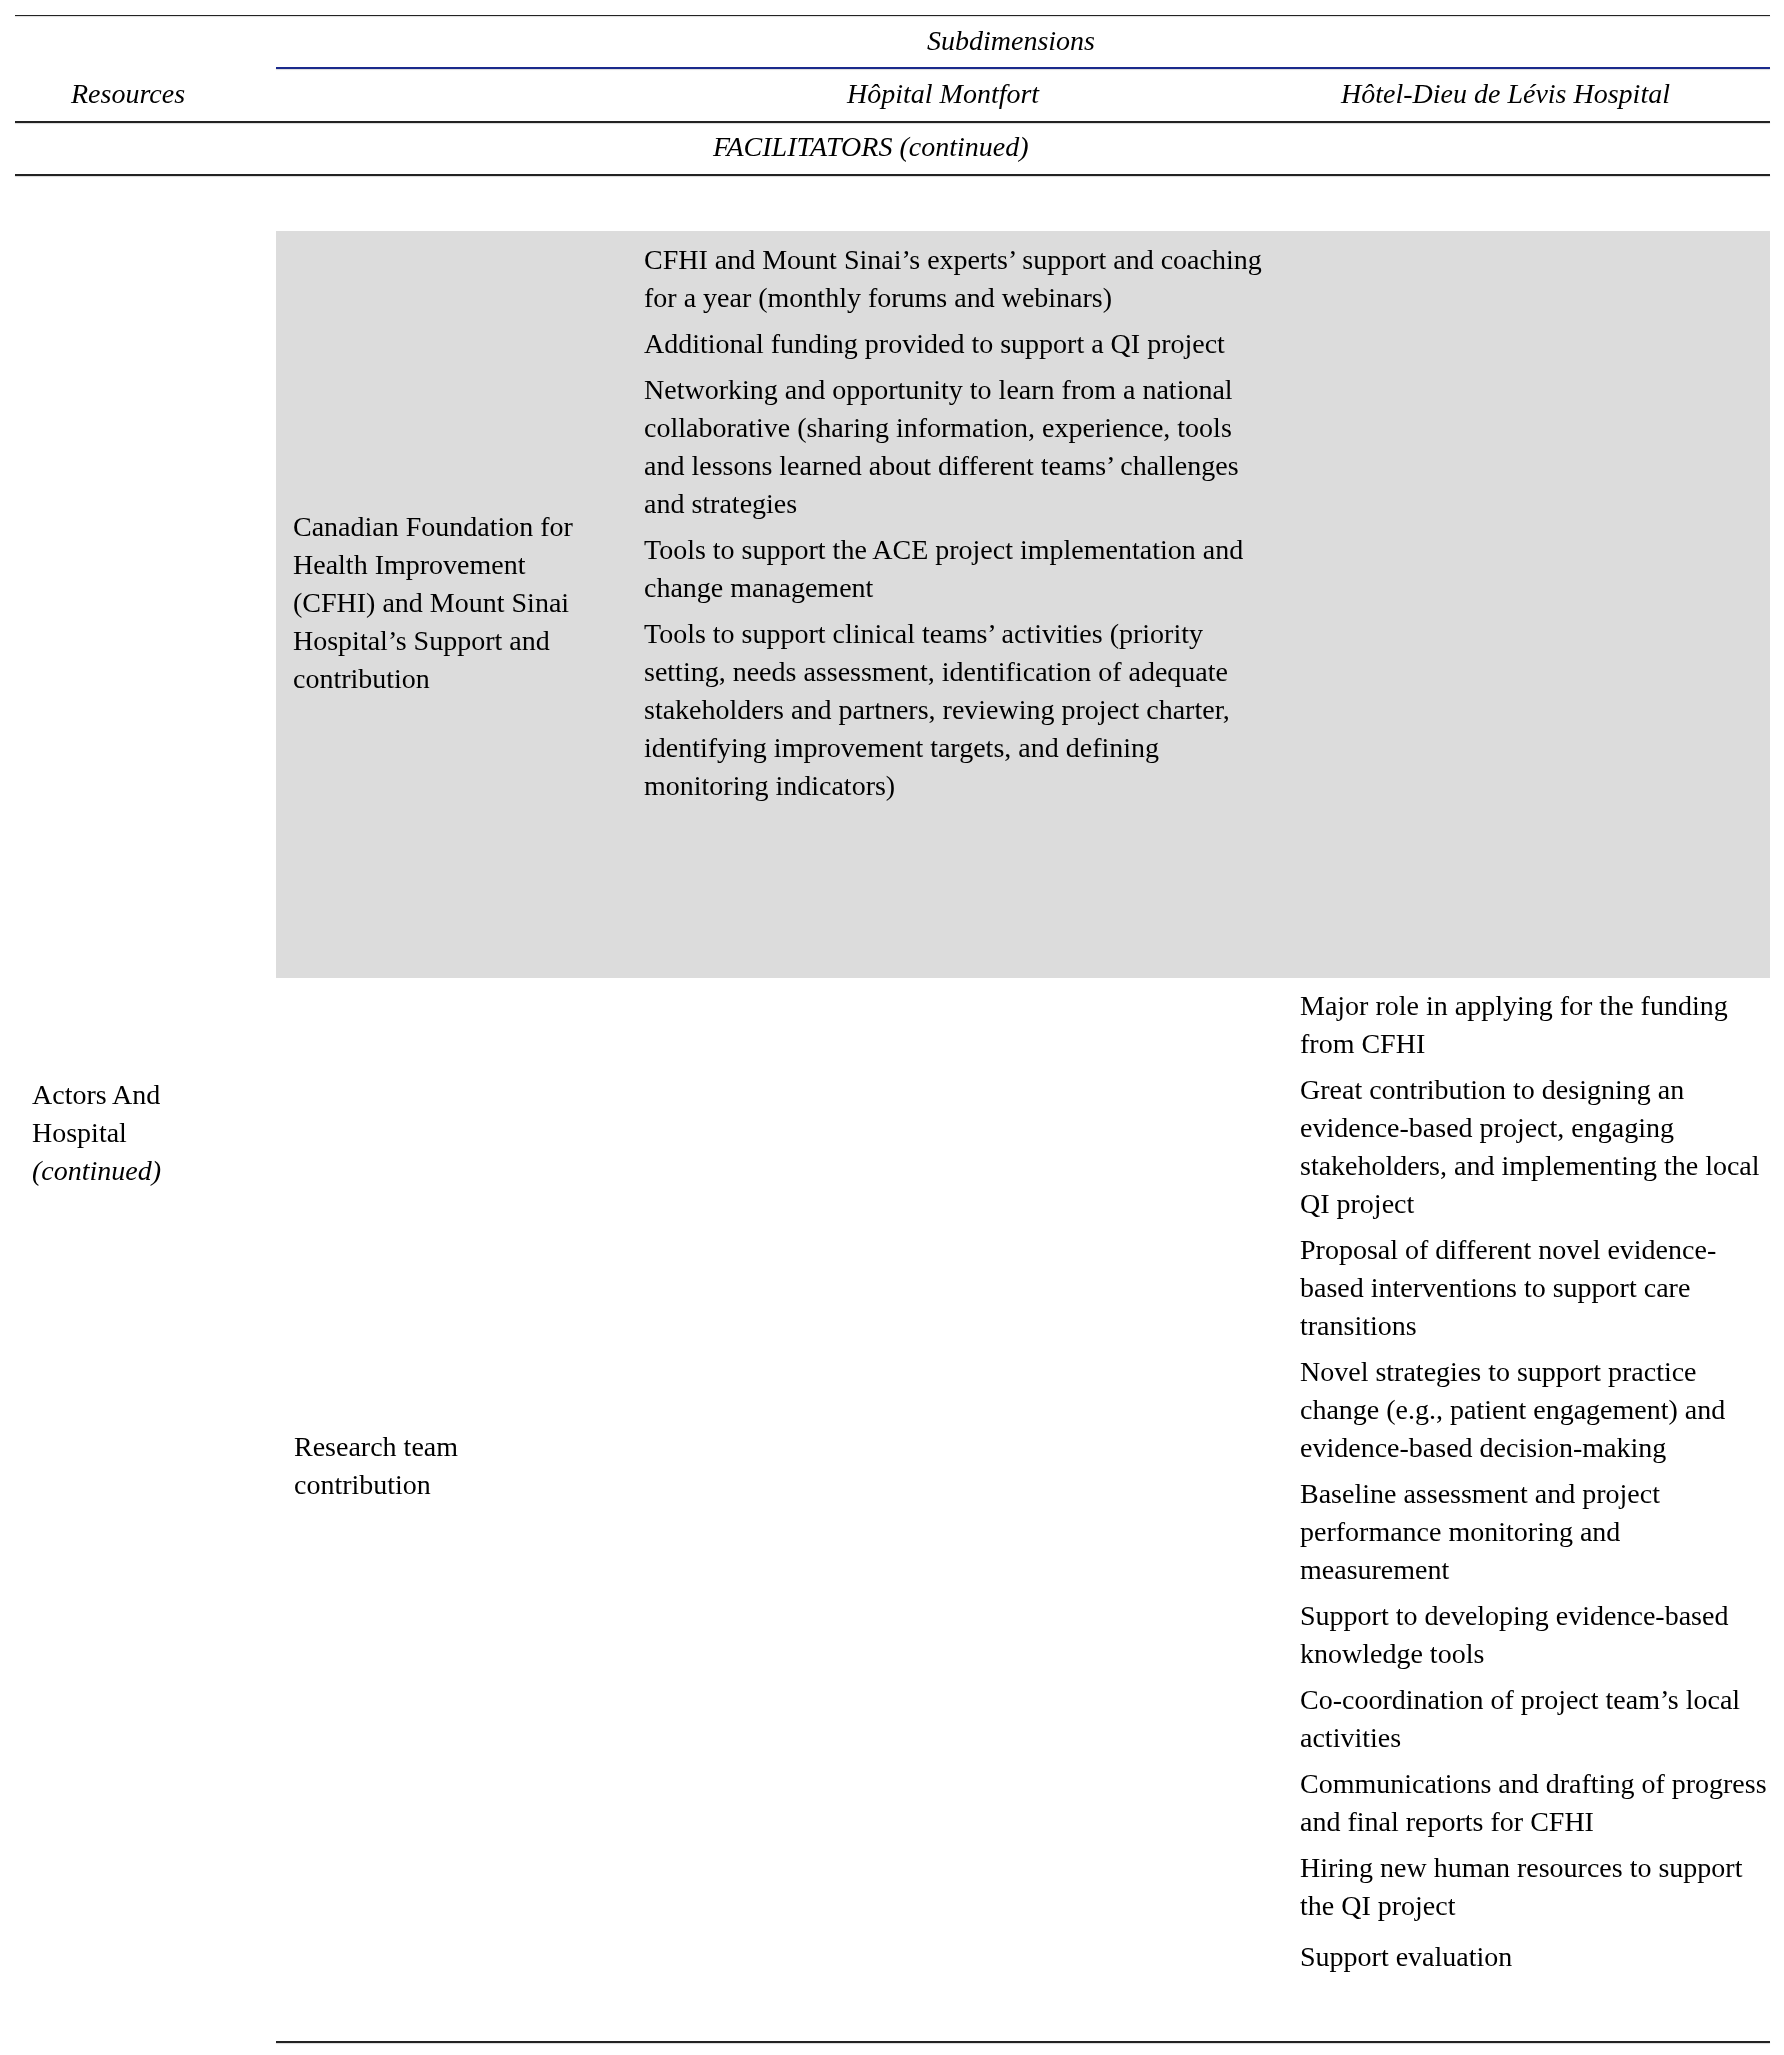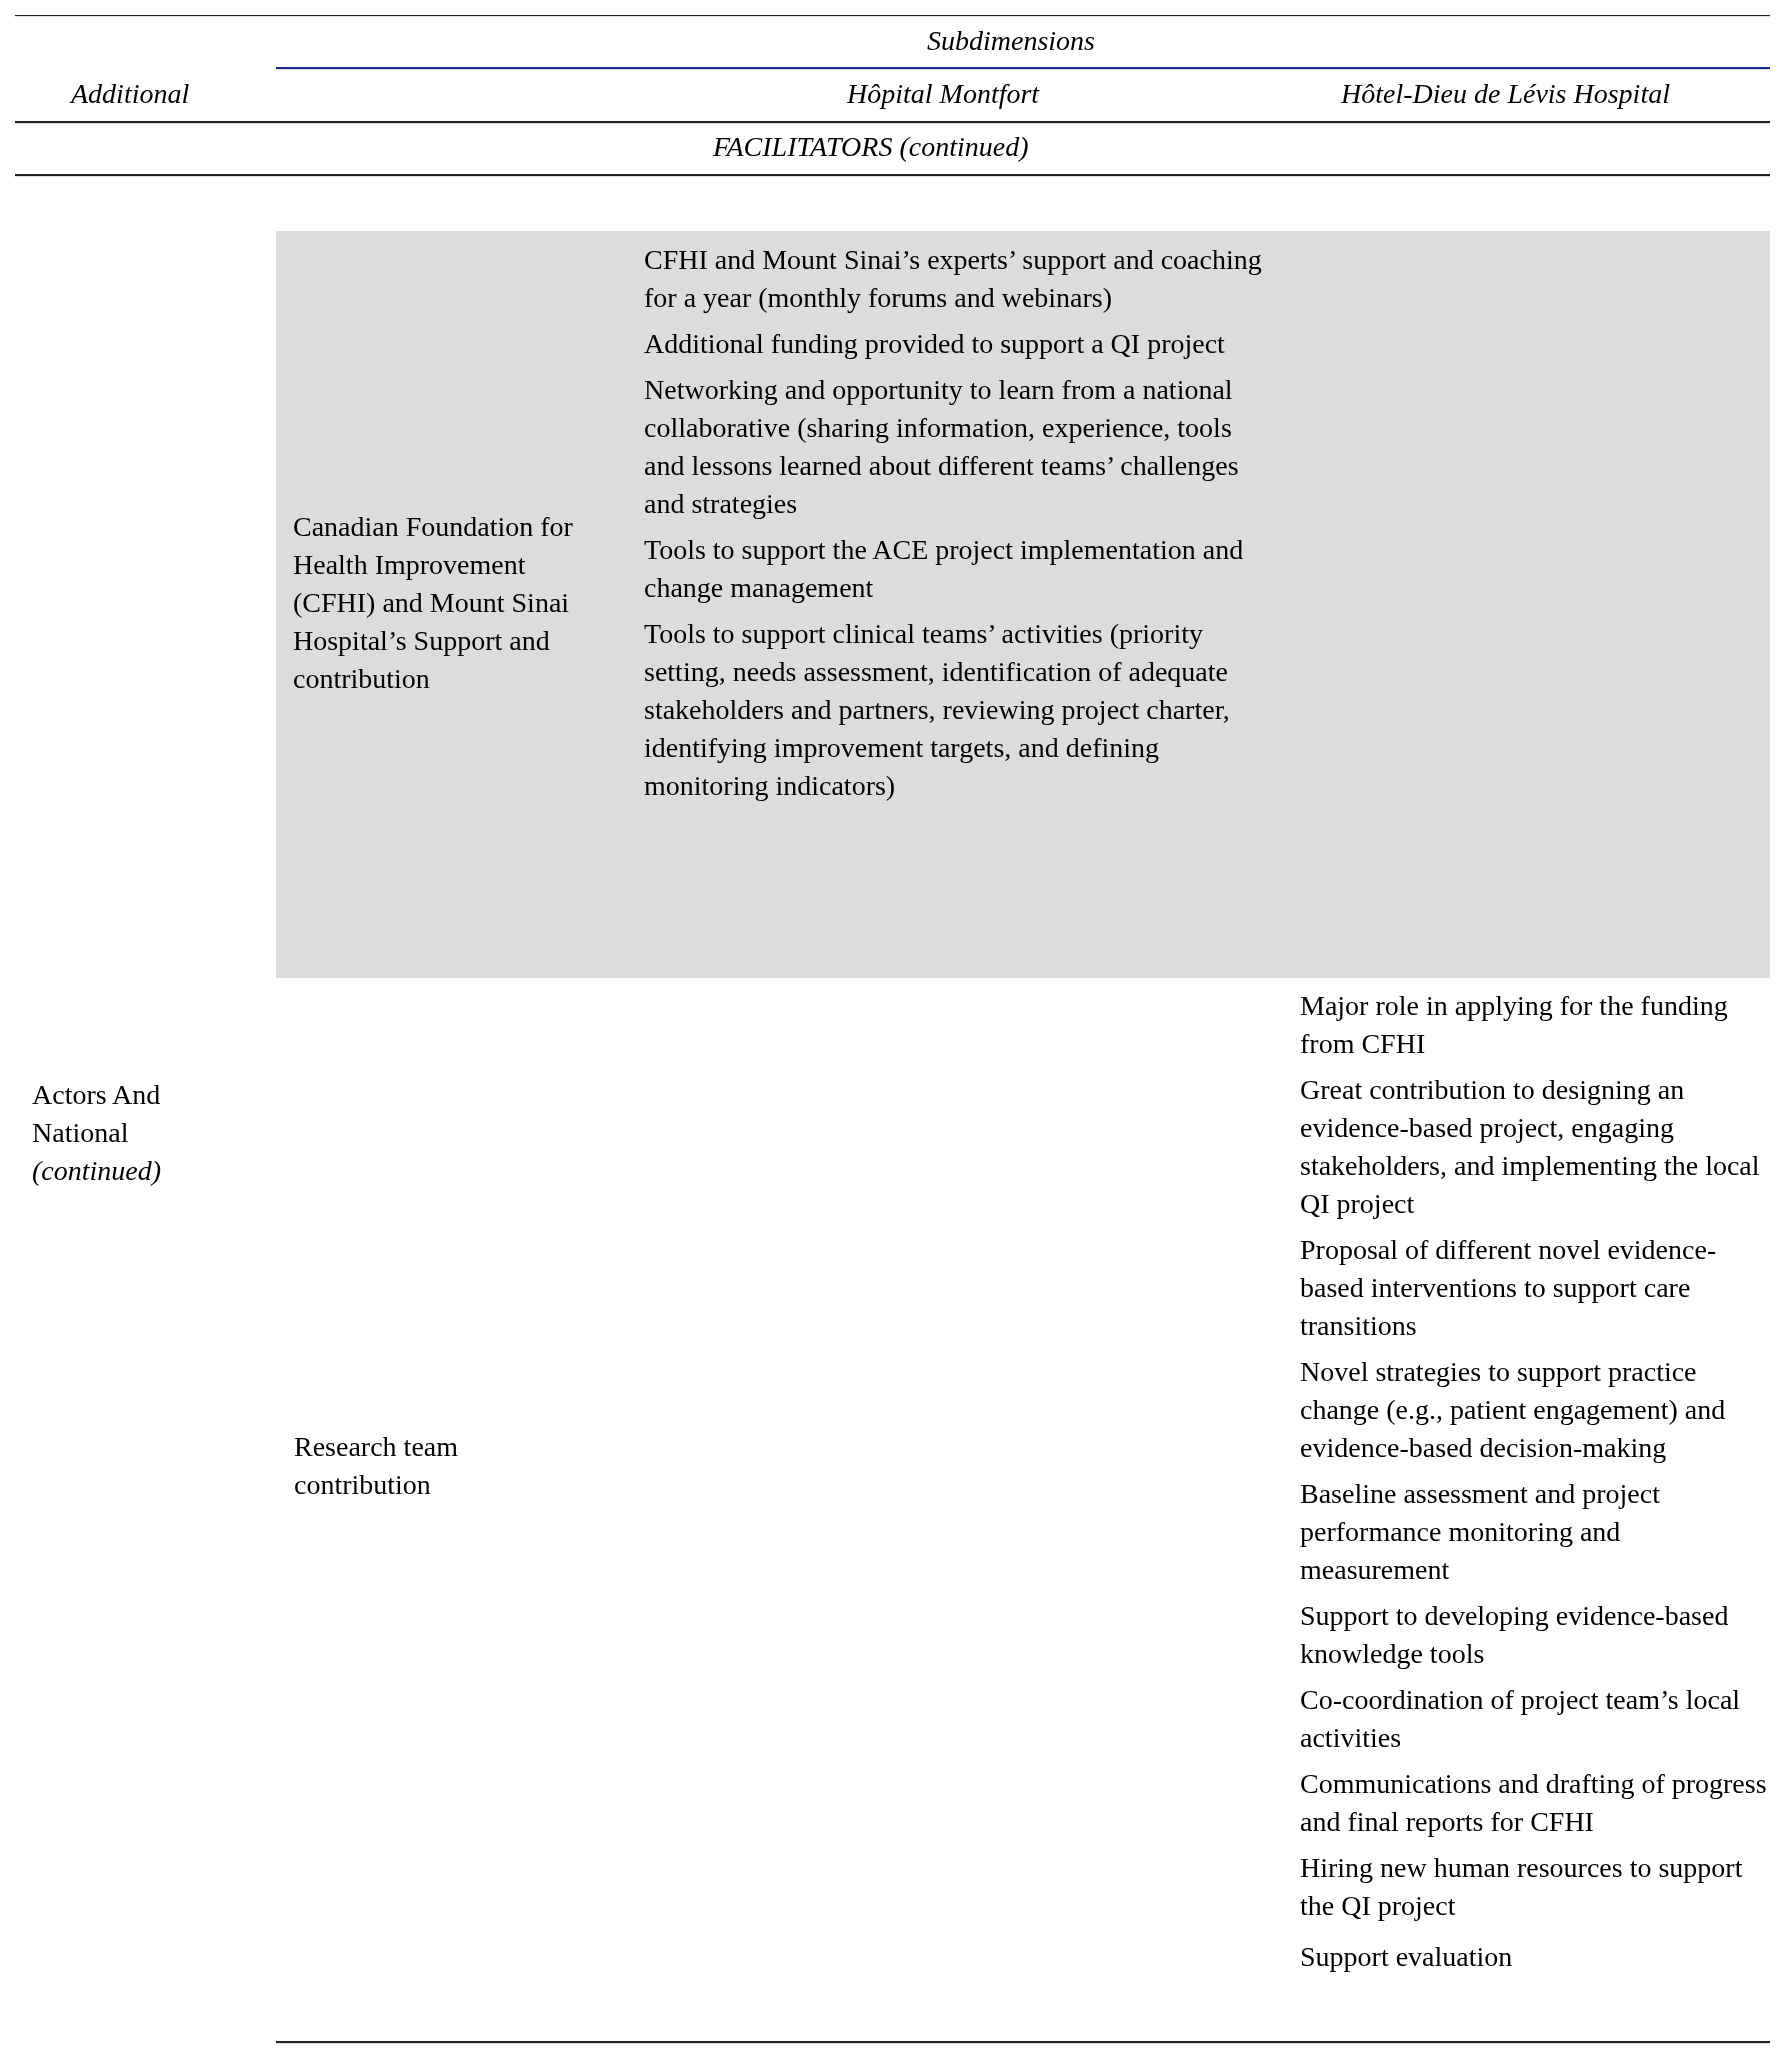--- a/index.html
+++ b/index.html
@@ -16,39 +16,39 @@
   </style>
 </head>
 <body>
 
 <div class="rule" style="left:14.6px; top:14.6px; width:1755px;"></div>
 <div class="rule blue" style="left:276px; top:67px; width:1494px;"></div>
 <div class="rule" style="left:14.6px; top:121px; width:1755px;"></div>
 <div class="rule" style="left:14.6px; top:174px; width:1755px;"></div>
 
 <div class="hdr" style="left:927px; top:24px;">Subdimensions</div>
-<div class="hdr" style="left:71px; top:77px;">Additional</div>
+<div class="hdr" style="left:71px; top:77px;">Resources</div>
 <div class="hdr" style="left:847px; top:77px;">Hôpital Montfort</div>
 <div class="hdr" style="left:1341px; top:77px;">Hôtel-Dieu de Lévis Hospital</div>
 <div class="hdr" style="left:713px; top:130px;">FACILITATORS (continued)</div>
 
 <div class="gray"></div>
 
 <div class="cell" style="left:293px; top:508px; width:321px;">Canadian Foundation for Health Improvement (CFHI) and Mount Sinai Hospital’s Support and contribution</div>
 <ul class="list" style="left:644px; top:241px; width:632px;">
   <li>CFHI and Mount Sinai’s experts’ support and coaching for a year (monthly forums and webinars)</li>
   <li>Additional funding provided to support a QI project</li>
   <li>Networking and opportunity to learn from a national collaborative (sharing information, experience, tools and lessons learned about different teams’ challenges and strategies</li>
   <li>Tools to support the ACE project implementation and change management</li>
   <li>Tools to support clinical teams’ activities (priority setting, needs assessment, identification of adequate stakeholders and partners, reviewing project charter, identifying improvement targets, and defining monitoring indicators)</li>
 </ul>
 
 <div class="cell" style="left:32px; top:1076px; width:211px;">
   <div>Actors And</div>
-  <div>National</div>
+  <div>Hospital</div>
   <div class="it">(continued)</div>
 </div>
 
 <div class="cell" style="left:294px; top:1428px; width:211px;">Research team contribution</div>
 <ul class="list" style="left:1300px; top:987px; width:467px;">
   <li>Major role in applying for the funding from CFHI</li>
   <li>Great contribution to designing an evidence-based project, engaging stakeholders, and implementing the local QI project</li>
   <li>Proposal of different novel evidence-based interventions to support care transitions</li>
   <li>Novel strategies to support practice change (e.g., patient engagement) and evidence-based decision-making</li>
   <li>Baseline assessment and project performance monitoring and measurement</li>

